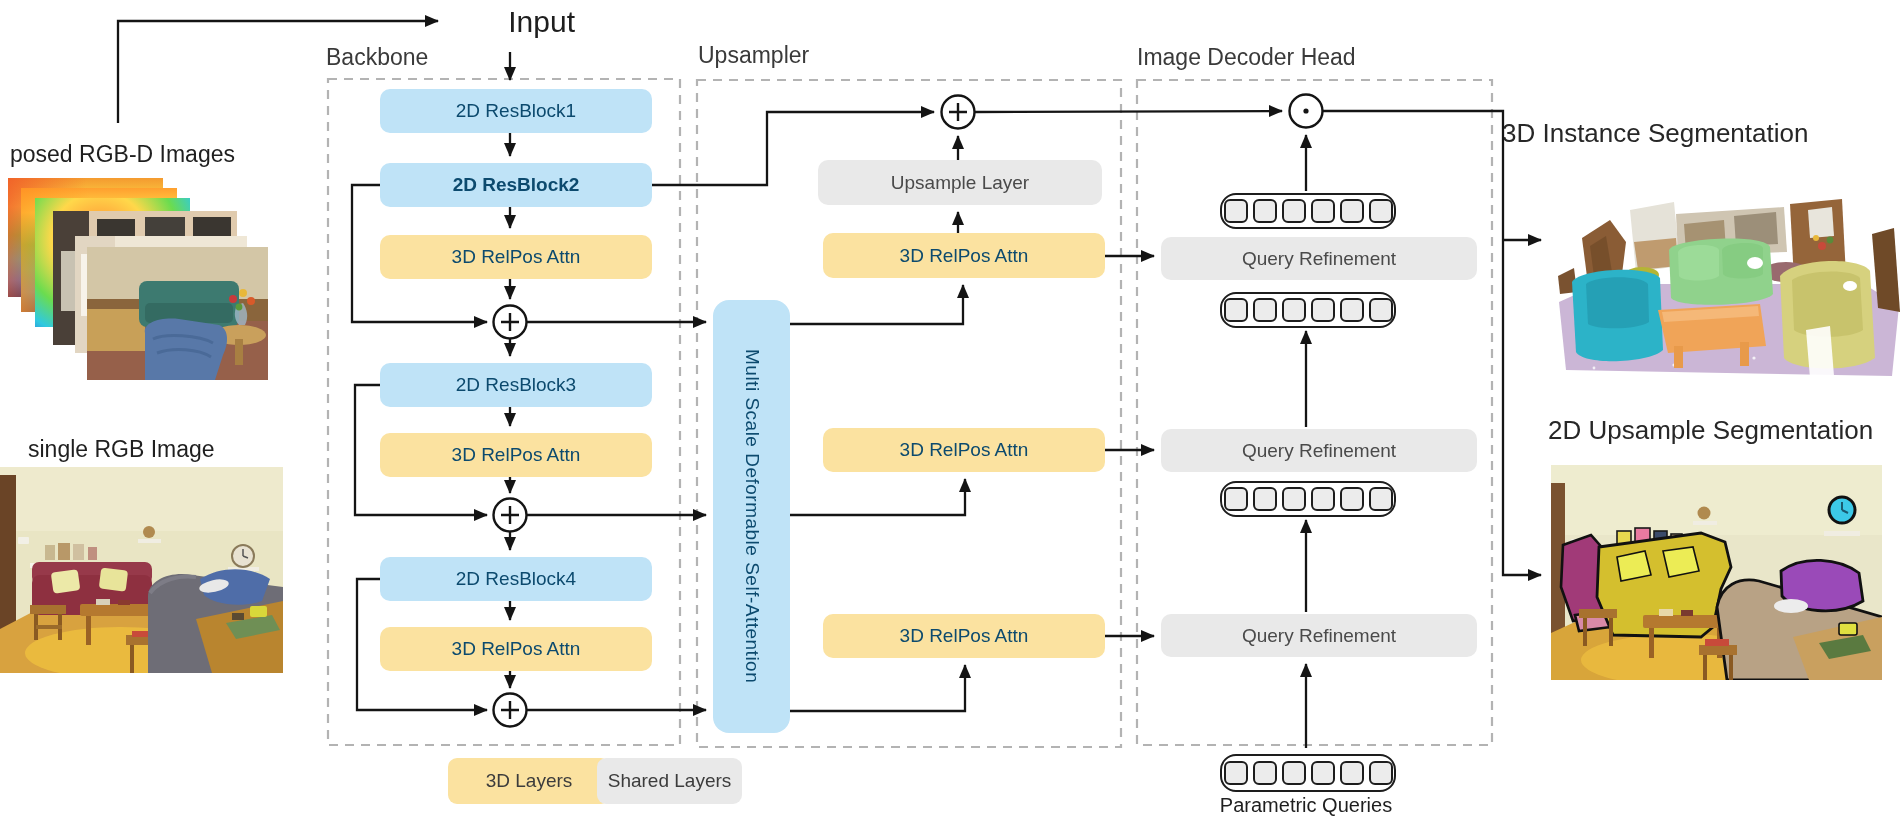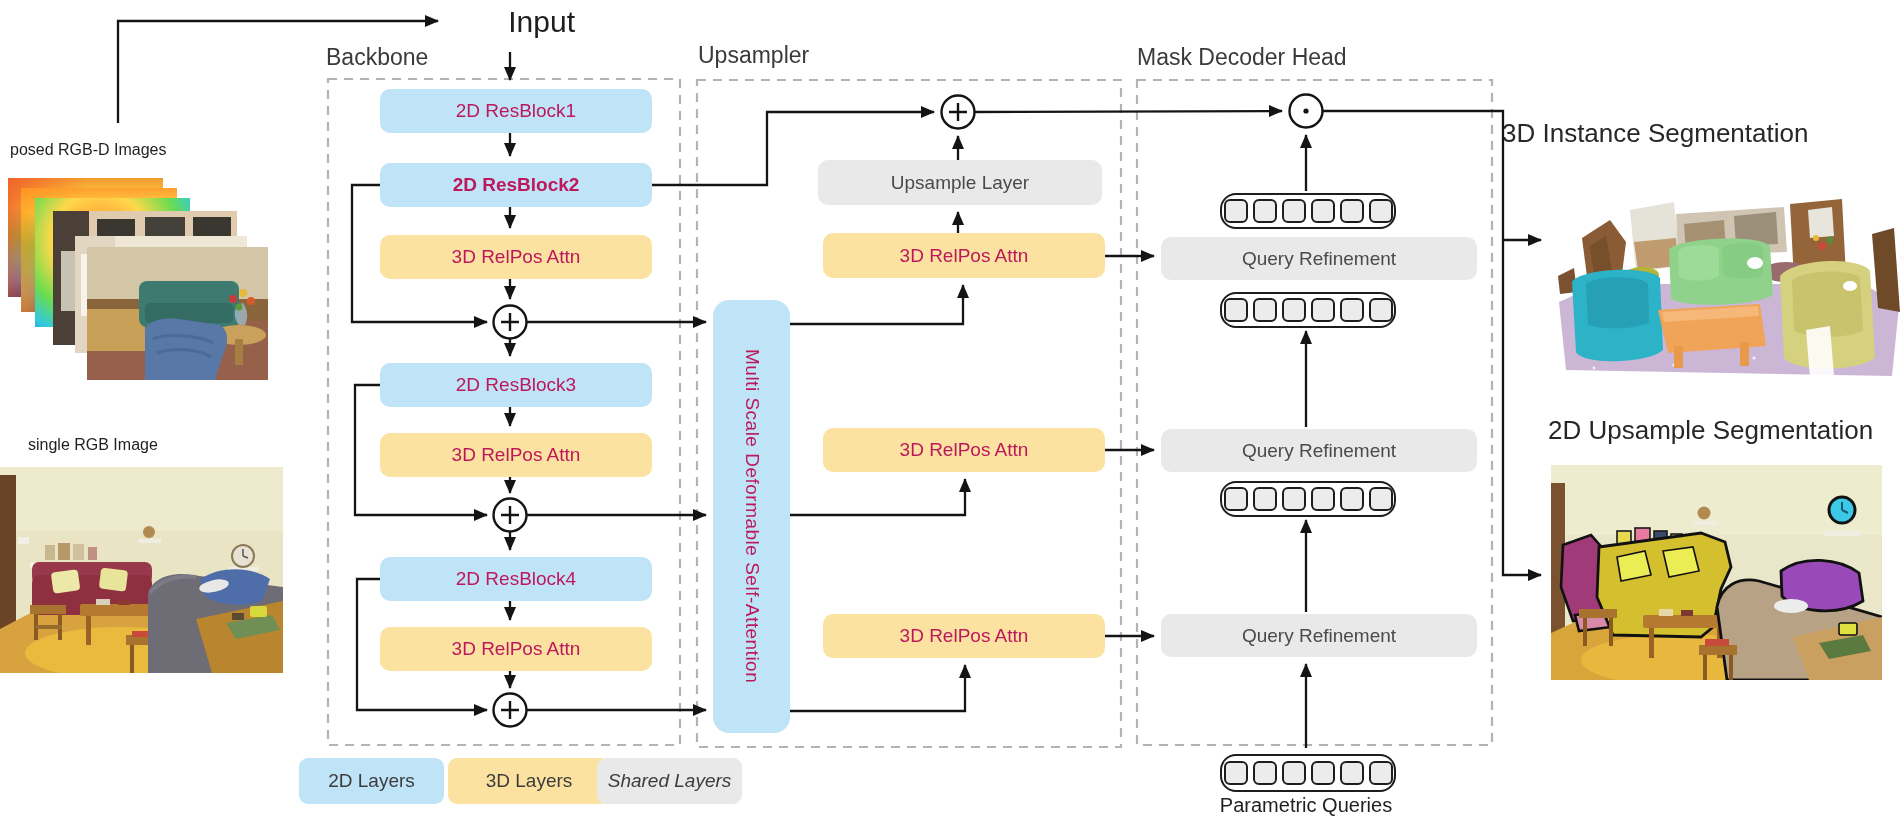--- a/index.html
+++ b/index.html
@@ -1,25 +1,25 @@
 <!DOCTYPE html>
 <html><head>
 <meta charset="utf-8">
 <style>
   html,body{margin:0;padding:0;background:#fff;}
   #canvas{position:relative;width:1903px;height:832px;background:#fff;overflow:hidden;
           font-family:"Liberation Sans","DejaVu Sans",sans-serif;color:#3f3f3f;}
   .lbl{position:absolute;white-space:nowrap;}
   .lbl-input{font-size:30px;color:#1e1e1e;font-weight:500;}
   .lbl-section{font-size:23px;color:#3a3a3a;}
-  .lbl-side{font-size:16px;color:#1f1f1f;}
+  .lbl-side{font-size:23px;color:#1f1f1f;}
   .lbl-out{font-size:26px;color:#272727;}
   .lbl-pq{font-size:20px;color:#1f1f1f;text-align:center;}
   .blk{position:absolute;border-radius:10px;display:flex;align-items:center;justify-content:center;
-       font-size:19px;color:#be185d;z-index:3;}
+       font-size:19px;color:#0c4a6e;z-index:3;}
   .b2d{background:#bfe3f7;}
   .b3d{background:#fbe2a0;}
   .bsh{background:#e9e9e9;color:#4a4a4a;}
   .msda{writing-mode:vertical-rl;text-orientation:mixed;text-align:center;border-radius:16px;
         letter-spacing:.5px;}
   .tokens{position:absolute;background:#fff;border:2.5px solid #1d1d1d;border-radius:16px;
           display:flex;align-items:center;justify-content:center;gap:5px;z-index:3;}
   .tokens span{width:20px;height:20px;border:2.2px solid #1d1d1d;border-radius:6px;background:#ececec;}
   .legend{position:absolute;border-radius:9px;display:flex;align-items:center;justify-content:center;
           font-size:19px;color:#3c3c3c;z-index:3;}
@@ -101,21 +101,21 @@
       <g>
         <circle cx="1306" cy="111" r="16.5"></circle>
           <circle cx="1306" cy="111" r="2.6" fill="#141414" stroke="none"></circle>
       </g>
     </g>
   </svg>
 
   <div class="lbl lbl-input" style="left:445px;top:5px;width:130px;text-align:right;">Input</div>
   <div class="lbl lbl-section" style="left:326px;top:44px;">Backbone</div>
   <div class="lbl lbl-section" style="left:698px;top:42px;">Upsampler</div>
-  <div class="lbl lbl-section" style="left:1137px;top:44px;">Mask Decoder Head</div>
+  <div class="lbl lbl-section" style="left:1137px;top:44px;">Image Decoder Head</div>
   <div class="lbl lbl-side" style="left:10px;top:141px;">posed RGB-D Images</div>
   <div class="lbl lbl-side" style="left:28px;top:436px;">single RGB Image</div>
   <div class="lbl lbl-out" style="left:1502px;top:118px;">3D Instance Segmentation</div>
   <div class="lbl lbl-out" style="left:1548px;top:415px;">2D Upsample Segmentation</div>
   <div class="lbl lbl-pq" style="left:1196px;top:794px;width:220px;">Parametric Queries</div>
 
   <div class="blk b2d" style="left:380px;top:89px;width:272px;height:44px;">2D ResBlock1</div>
   <div class="blk b2d" style="left:380px;top:163px;width:272px;height:44px;font-weight:bold;">2D ResBlock2</div>
   <div class="blk b3d" style="left:380px;top:235px;width:272px;height:44px;">3D RelPos Attn</div>
   <div class="blk b2d" style="left:380px;top:363px;width:272px;height:44px;">2D ResBlock3</div>
@@ -159,23 +159,22 @@
     </div>
   <div class="tokens" style="left:1220px;top:754px;width:172px;height:34px;">
     <span></span>
       <span></span>
       <span></span>
       <span></span>
       <span></span>
       <span></span>
     </div>
 
-  <div class="legend b2d" style="left:299px;top:758px;width:145px;height:46px;">2D Layers</div>
   <div class="legend b3d" style="left:448px;top:758px;width:162px;height:46px;text-align:center;">3D Layers</div>
-  <div class="legend bsh" style="left:597px;top:758px;width:145px;height:46px;font-style:italic;">Shared Layers</div>
+  <div class="legend bsh" style="left:597px;top:758px;width:145px;height:46px;">Shared Layers</div>
 
   <div class="depth" style="left:8px;top:178px;width:155px;height:119px;background:
        linear-gradient(100deg, rgba(240,90,40,.85), rgba(255,200,60,0) 45%),
        linear-gradient(to bottom, #f49a2f, #ffe24a 24%, #63d84a 48%, #2fc9c9 68%, #2f7fe0 86%, #12337c);"></div>
   <div class="depth" style="left:21px;top:188px;width:156px;height:124px;background:
        linear-gradient(80deg, rgba(255,140,30,.8), rgba(120,230,80,0) 50%),
        linear-gradient(to bottom, #ff9f2f, #ffe14a 20%, #52d957 46%, #2fd3a8 66%, #2f9fe0 84%, #143f8a);"></div>
   <div class="depth" style="left:35px;top:198px;width:155px;height:129px;background:
        radial-gradient(ellipse at 42% 32%, #ff7f2f, #ffd84a 38%, #6bdc4f 62%, #2fc9e0 82%, #2f5fd0);"></div>
 

